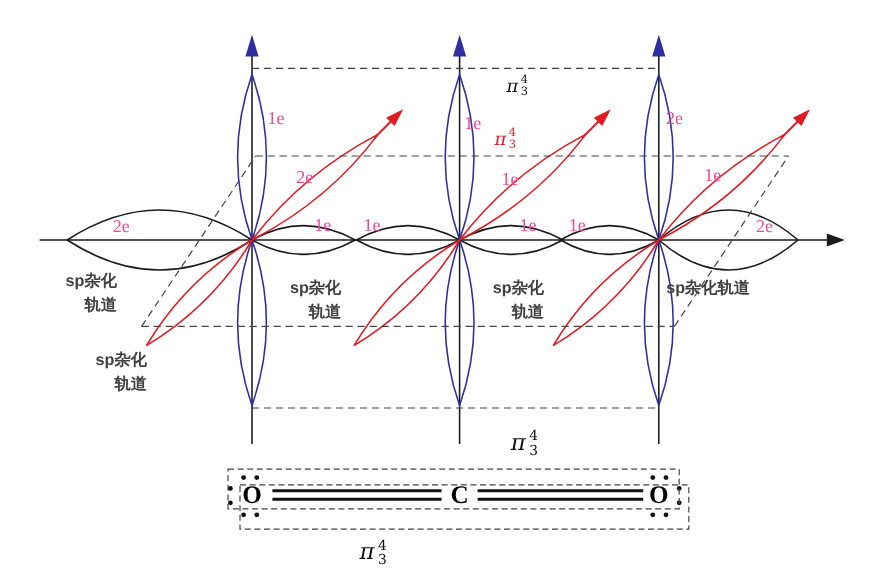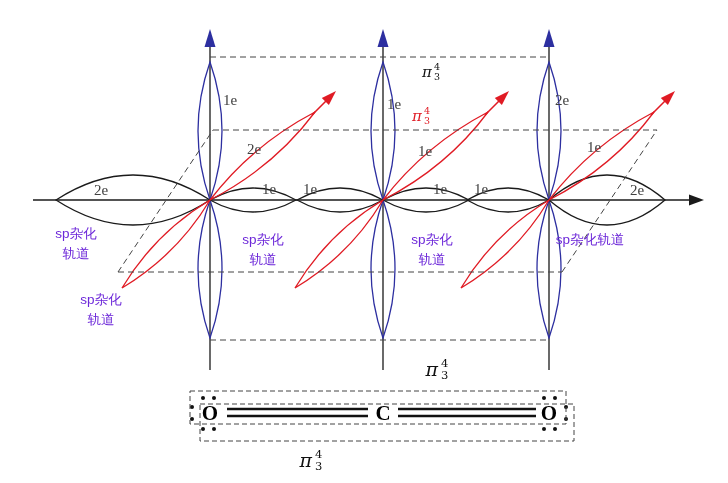--- a/index.html
+++ b/index.html
@@ -1,21 +1,21 @@
 <!DOCTYPE html>
 <html><head>
 <meta charset="utf-8">
 <style>
   html,body{margin:0;padding:0;background:#fff;}
   .canvas{position:relative;width:728px;height:483px;background:#ffffff;
           font-family:"Liberation Sans",sans-serif;overflow:hidden;}
   .canvas svg{position:absolute;left:0;top:0;}
-  .lbl{position:absolute;transform:translate(-50%,-50%);white-space:nowrap;color:#404040;}
+  .lbl{position:absolute;transform:translate(-50%,-50%);white-space:nowrap;color:#ec4899;}
   .e-lbl{font-family:"Liberation Serif",serif;font-size:15px;}
-  .sp-lbl{font-size:13.5px;line-height:1.45;text-align:center;color:#6d28d9;}
+  .sp-lbl{font-size:13.5px;line-height:1.45;text-align:right;color:#404040;font-weight:bold;}
   .pi-lbl{display:inline-flex;align-items:center;font-family:"DejaVu Serif",serif;color:#111;}
   .pi-sym{font-style:italic;font-size:15px;}
   .pi-stack{display:inline-flex;flex-direction:column;align-items:flex-start;
             font-size:9.5px;line-height:1.05;margin-left:2px;font-style:normal;}
   .pi-big .pi-sym{font-size:19px;}
   .pi-big .pi-stack{font-size:11.5px;margin-left:3px;}
   .pi-red{color:#e01b24;}
   .atom-lbl{font-family:"Liberation Serif",serif;font-size:21px;font-weight:bold;color:#000;}
 </style>
 </head>

